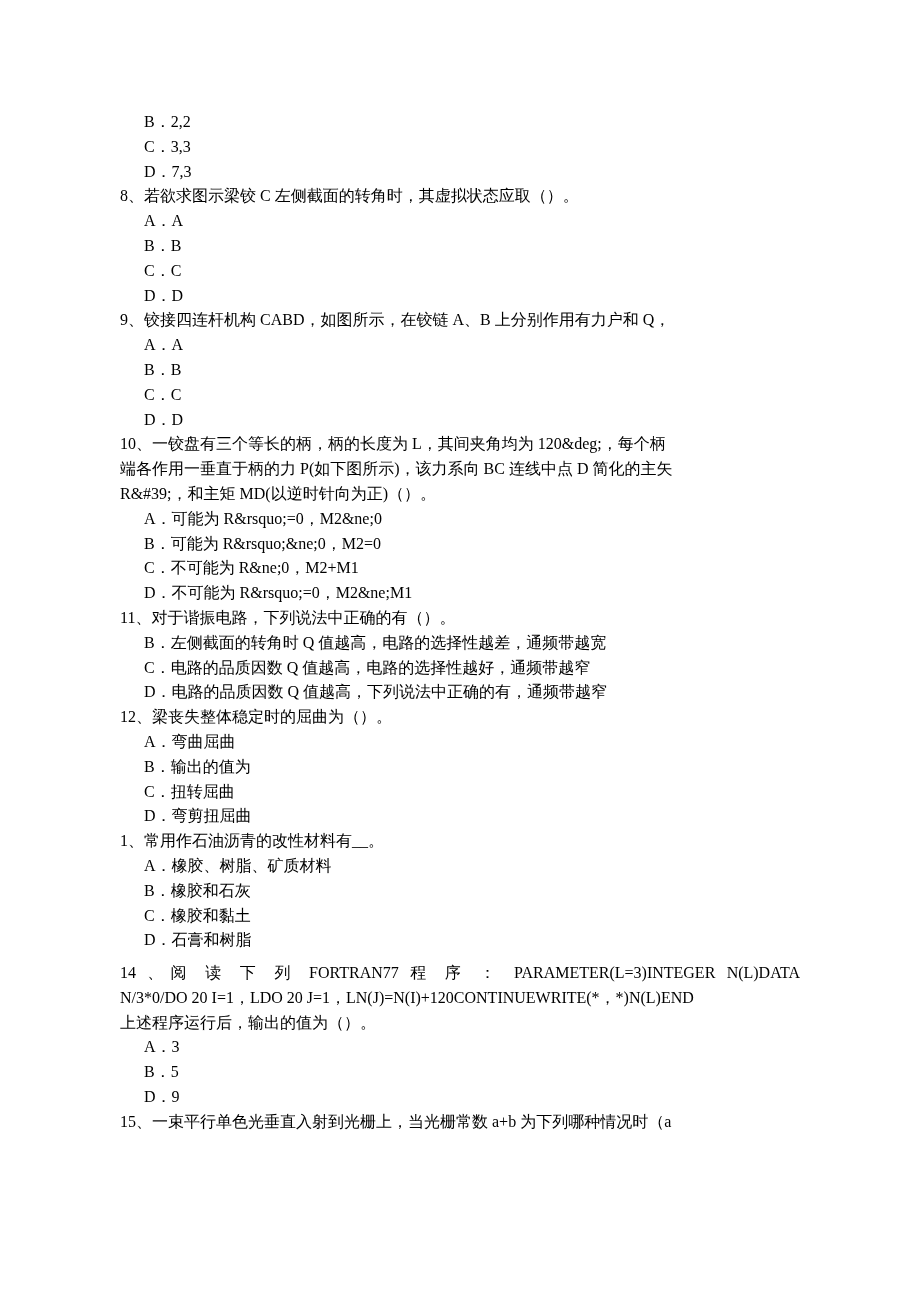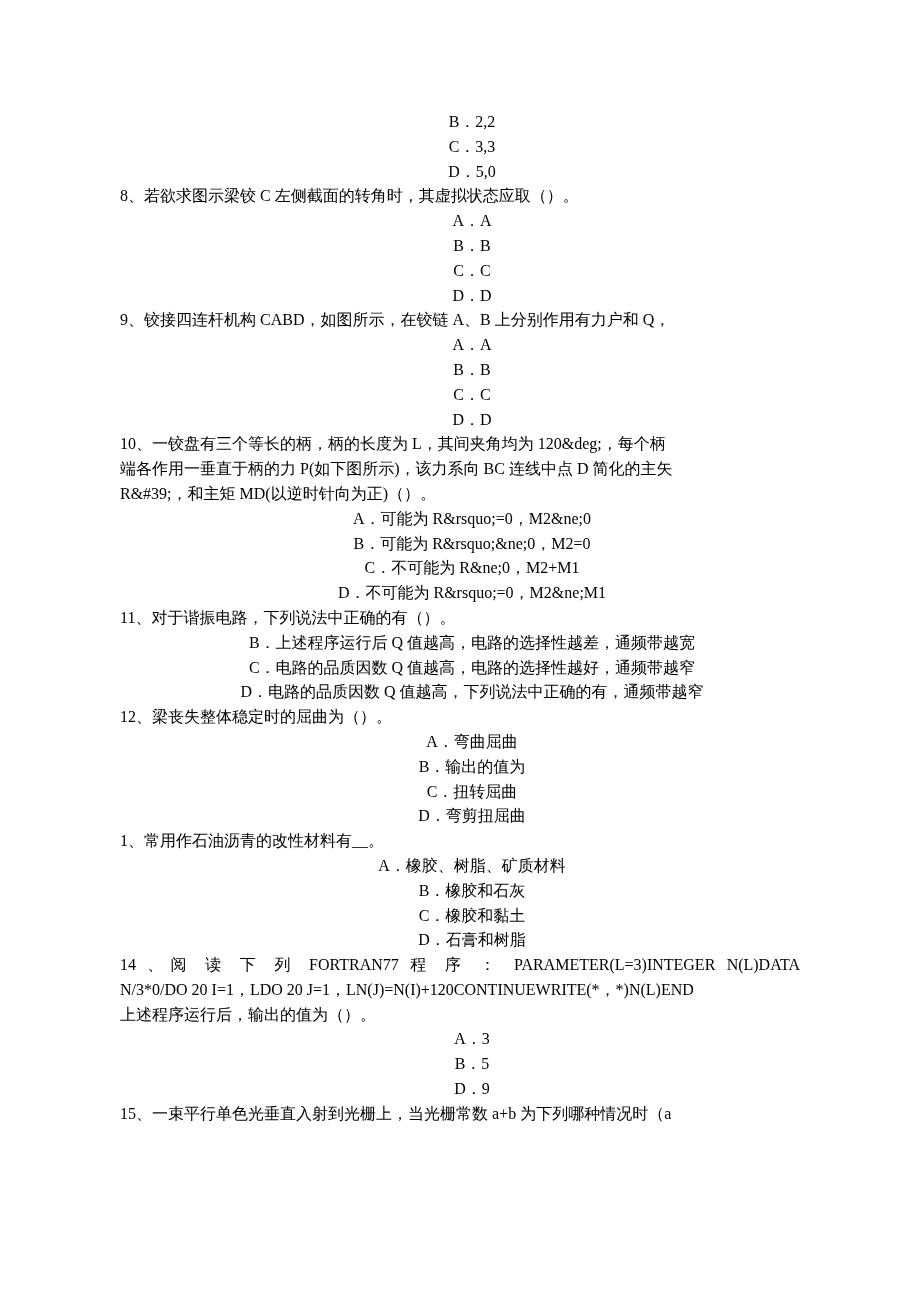--- a/index.html
+++ b/index.html
@@ -10,34 +10,34 @@
     font-size: 16px;
     color: #000;
     width: 920px;
   }
   .page {
     padding: 110px 120px 110px 120px;
     line-height: 1.55;
   }
   .opt {
     padding-left: 1.5em;
-    text-align: center;
   }
   .q14 {
     text-align: justify;
     text-align-last: justify;
+    margin-top: 8px;
   }
 </style>
 </head>
 <body>
 
 <div class="page">
   <div class="opt">B．2,2</div>
   <div class="opt">C．3,3</div>
-  <div class="opt">D．5,0</div>
+  <div class="opt">D．7,3</div>
 
   <div>8、若欲求图示梁铰 C 左侧截面的转角时，其虚拟状态应取（）。</div>
   <div class="opt">A．A</div>
   <div class="opt">B．B</div>
   <div class="opt">C．C</div>
   <div class="opt">D．D</div>
 
   <div>9、铰接四连杆机构 CABD，如图所示，在铰链 A、B 上分别作用有力户和 Q，</div>
   <div class="opt">A．A</div>
   <div class="opt">B．B</div>
@@ -46,21 +46,21 @@
 
   <div>10、一铰盘有三个等长的柄，柄的长度为 L，其间夹角均为 120&amp;deg;，每个柄</div>
   <div>端各作用一垂直于柄的力 P(如下图所示)，该力系向 BC 连线中点 D 简化的主矢</div>
   <div>R&amp;#39;，和主矩 MD(以逆时针向为正)（）。</div>
   <div class="opt">A．可能为 R&amp;rsquo;=0，M2&amp;ne;0</div>
   <div class="opt">B．可能为 R&amp;rsquo;&amp;ne;0，M2=0</div>
   <div class="opt">C．不可能为 R&amp;ne;0，M2+M1</div>
   <div class="opt">D．不可能为 R&amp;rsquo;=0，M2&amp;ne;M1</div>
 
   <div>11、对于谐振电路，下列说法中正确的有（）。</div>
-  <div class="opt">B．上述程序运行后 Q 值越高，电路的选择性越差，通频带越宽</div>
+  <div class="opt">B．左侧截面的转角时 Q 值越高，电路的选择性越差，通频带越宽</div>
   <div class="opt">C．电路的品质因数 Q 值越高，电路的选择性越好，通频带越窄</div>
   <div class="opt">D．电路的品质因数 Q 值越高，下列说法中正确的有，通频带越窄</div>
 
   <div>12、梁丧失整体稳定时的屈曲为（）。</div>
   <div class="opt">A．弯曲屈曲</div>
   <div class="opt">B．输出的值为</div>
   <div class="opt">C．扭转屈曲</div>
   <div class="opt">D．弯剪扭屈曲</div>
 
   <div>1、常用作石油沥青的改性材料有__。</div>

